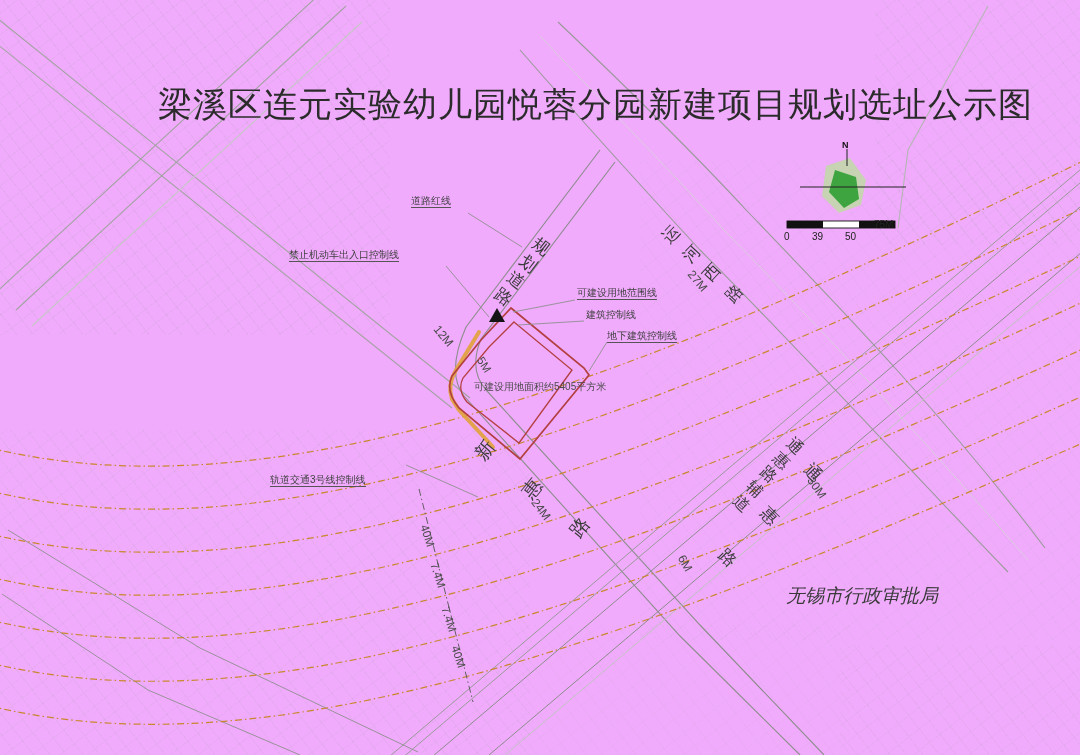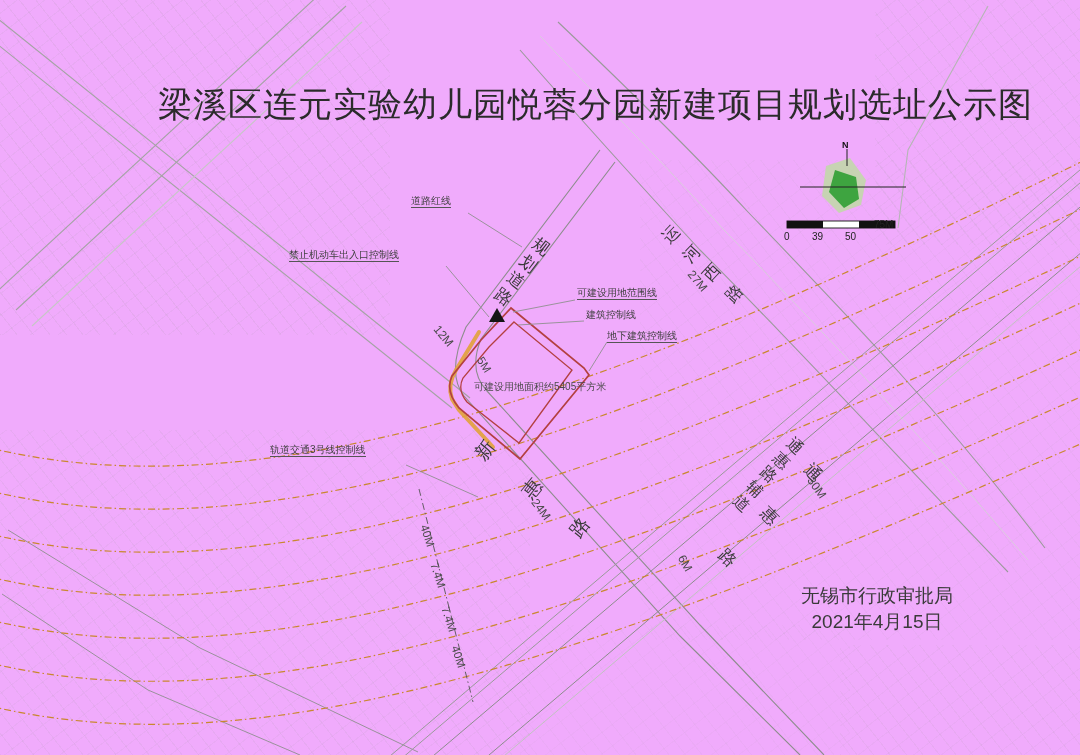--- a/index.html
+++ b/index.html
@@ -10,21 +10,21 @@
     background:
       repeating-linear-gradient(52deg, rgba(150,150,150,.20) 0 1px, transparent 1px 13px),
       repeating-linear-gradient(-38deg, rgba(150,150,150,.16) 0 1px, transparent 1px 17px);}
   svg{position:absolute;left:0;top:0;}
   .lab{position:absolute;font-size:10px;line-height:1.1;white-space:nowrap;color:#3f3f3f;}
   .ul{border-bottom:1px solid #555;padding-bottom:1px;}
   .vroad{position:absolute;writing-mode:vertical-lr;text-orientation:upright;line-height:1;
          color:#3a3a3a;white-space:nowrap;transform-origin:50% 0;}
   .wlab{position:absolute;font-size:12px;color:#4a4a4a;white-space:nowrap;transform-origin:0 50%;}
   .title{position:absolute;left:158px;top:82px;font-size:34px;letter-spacing:1px;color:#2b2b2b;}
-  .footer{position:absolute;width:182px;text-align:center;font-size:19px;color:#3a3a3a;}
+  .footer{position:absolute;width:182px;text-align:left;font-size:19px;color:#3a3a3a;font-style:italic;}
   .tick{position:absolute;font-size:10px;color:#222;}
   .nlab{position:absolute;font-size:9px;font-weight:bold;color:#111;}
 </style>
 </head>
 <body>
 
 <div id="stage">
 
   <div class="hatch" style="left:0;top:0;width:390px;height:335px;opacity:.55"></div>
   <div class="hatch" style="left:0;top:430px;width:530px;height:325px;opacity:.5"></div>
@@ -109,21 +109,21 @@
   </svg>
 
   <div class="title">梁溪区连元实验幼儿园悦蓉分园新建项目规划选址公示图</div>
 
   <div class="lab" style="left:411px;top:195px;"><span class="ul">道路红线</span></div>
   <div class="lab" style="left:289px;top:249px;"><span class="ul">禁止机动车出入口控制线</span></div>
   <div class="lab" style="left:577px;top:287px;"><span class="ul">可建设用地范围线</span></div>
   <div class="lab" style="left:586px;top:309px;"><span>建筑控制线</span></div>
   <div class="lab" style="left:607px;top:330px;font-family:Liberation Serif, serif;"><span class="ul">地下建筑控制线</span></div>
   <div class="lab" style="left:474px;top:381px;color:#4a4a4a;text-align:center;"><span>可建设用地面积约5405平方米</span></div>
-  <div class="lab" style="left:270px;top:444px;"><span class="ul">轨道交通3号线控制线</span></div>
+  <div class="lab" style="left:270px;top:474px;"><span class="ul">轨道交通3号线控制线</span></div>
 
   <div class="vroad" style="left:546px;top:229px;font-size:17px;letter-spacing:21px;transform:rotate(37deg);">规划道路</div>
   <div class="vroad" style="left:646px;top:219px;font-size:17px;letter-spacing:29px;transform:rotate(-47deg);">运河西路</div>
   <div class="vroad" style="left:455px;top:433px;font-size:19px;letter-spacing:62px;transform:rotate(-51deg);">新惠路</div>
   <div class="vroad" style="left:802px;top:430px;font-size:16px;letter-spacing:20px;transform:rotate(43deg);">通惠路辅道</div>
   <div class="vroad" style="left:821px;top:456px;font-size:17px;letter-spacing:61px;transform:rotate(45deg);">通惠路</div>
 
   <div class="wlab" style="left:436px;top:320px;transform:rotate(50deg);">12M</div>
   <div class="wlab" style="left:690px;top:265px;transform:rotate(50deg);">27M</div>
   <div class="wlab" style="left:534px;top:493px;transform:rotate(53deg);">24M</div>
@@ -136,15 +136,14 @@
   <div class="wlab" style="left:445px;top:601px;font-size:11.5px;transform:rotate(72deg);">7.4M</div>
   <div class="wlab" style="left:455px;top:640px;font-size:11.5px;transform:rotate(72deg);">40M</div>
 
   <div class="nlab" style="left:842px;top:140px;">N</div>
   <div class="tick" style="left:784px;top:231px;">0</div>
   <div class="tick" style="left:812px;top:231px;">39</div>
   <div class="tick" style="left:845px;top:231px;">50</div>
   <div class="tick" style="left:874px;top:219px;">75M</div>
 
   <div class="footer" style="left:786px;top:583px;">无锡市行政审批局</div>
-  <div class="footer" style="left:786px;top:609px;">2021年4月15日</div>
 
 </div>
 
 </body></html>

